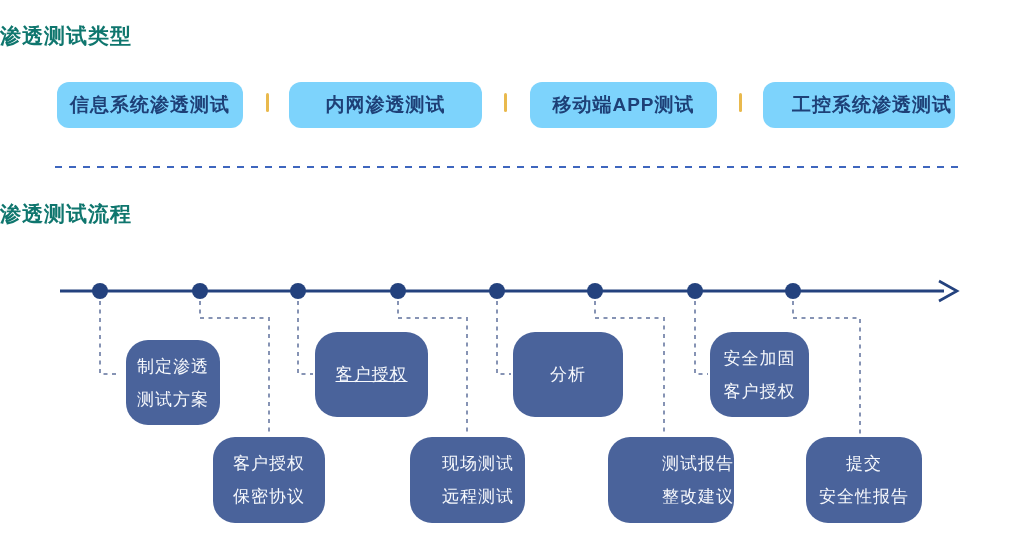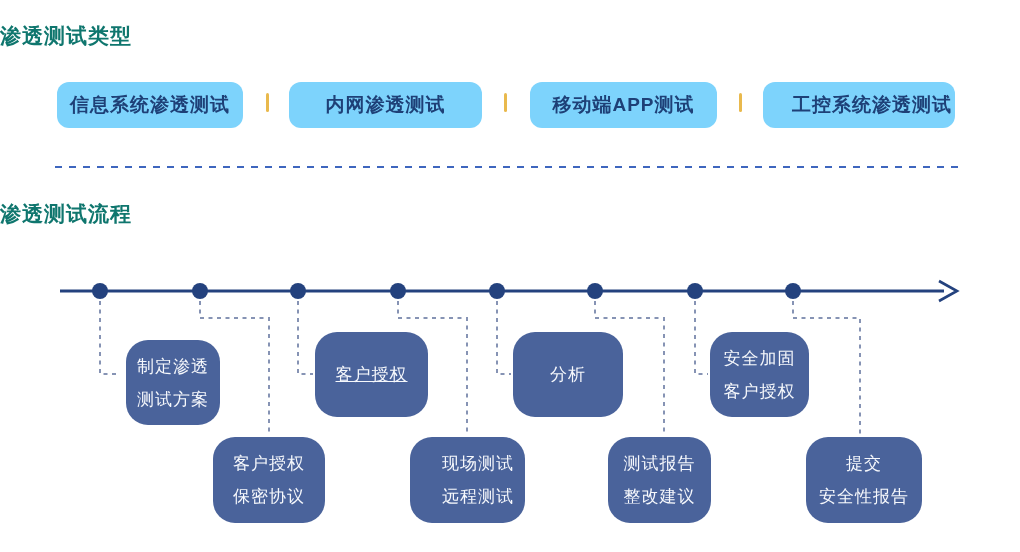--- a/index.html
+++ b/index.html
@@ -140,21 +140,21 @@
   </div>
 
   <div class="step row-bottom" style="left:213px;width:112px;">
     <span>客户授权</span>
     <span>保密协议</span>
   </div>
   <div class="step row-bottom" style="left:410px;width:115px;padding-left:21px;">
     <span>现场测试</span>
     <span>远程测试</span>
   </div>
-  <div class="step row-bottom" style="left:608px;width:103px;">
+  <div class="step row-bottom" style="left:608px;width:126px;align-items:flex-end;">
     <span>测试报告</span>
     <span>整改建议</span>
   </div>
   <div class="step row-bottom" style="left:806px;width:116px;">
     <span>提交</span>
     <span>安全性报告</span>
   </div>
 
 </div>
 

